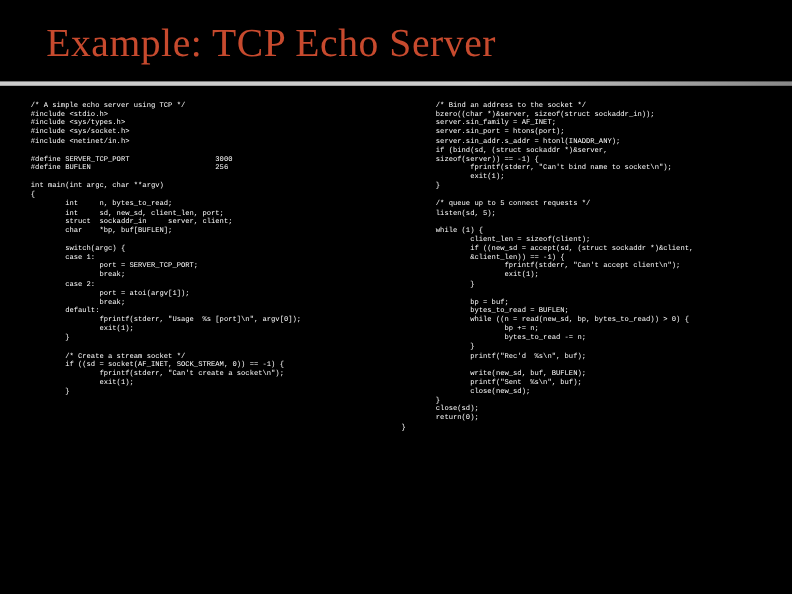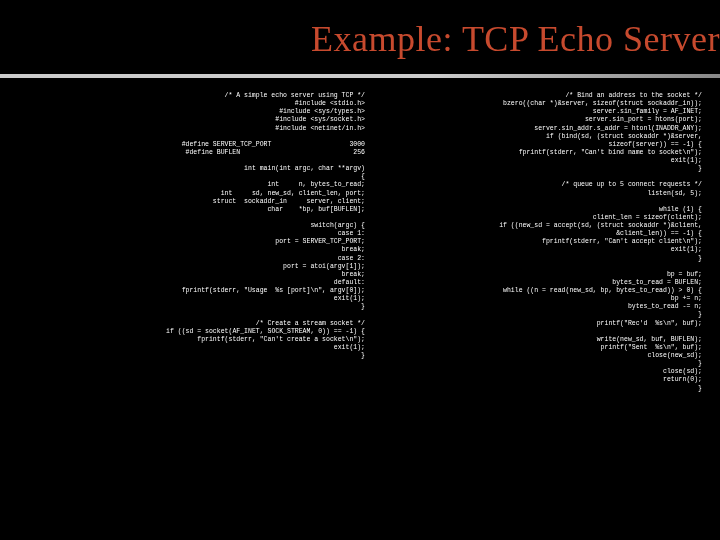--- a/index.html
+++ b/index.html
@@ -1,17 +1,17 @@
 <!DOCTYPE html>
 <html><head>
 <meta charset="utf-8">
 <style>
   * { margin: 0; padding: 0; box-sizing: border-box; }
   html, body { width: 720px; height: 540px; background: #000; overflow: hidden; font-family: Georgia, 'Times New Roman', serif; }
-  .slide { width: 720px; height: 540px; background: #000; position: relative; text-align: right; }
+  .slide { width: 720px; height: 540px; background: #000; position: relative; }
   .title { color: #c74a2e; font-size: 36px; font-weight: 400; padding: 18px 0 0 42px; letter-spacing: 0.5px; }
   .underline { position: absolute; top: 74px; left: 0; width: 720px; height: 4px; background: linear-gradient(to right, #ccc 0%, #ccc 60%, #888 100%); }
   .code-area { position: absolute; top: 92px; left: 28px; right: 18px; bottom: 10px; color: #fff; font-family: 'Courier New', monospace; font-size: 6.5px; line-height: 1.25; white-space: pre; display: flex; }
   .col-left { width: 50%; }
   .col-right { width: 50%; }
 </style>
 </head>
 <body>
 
 <div class="slide">

